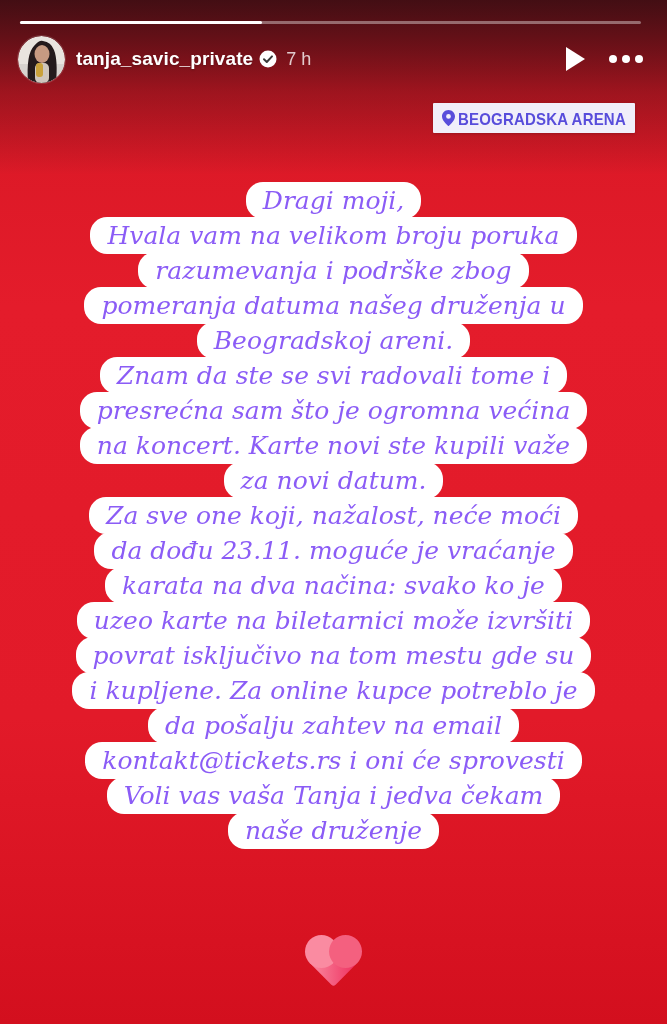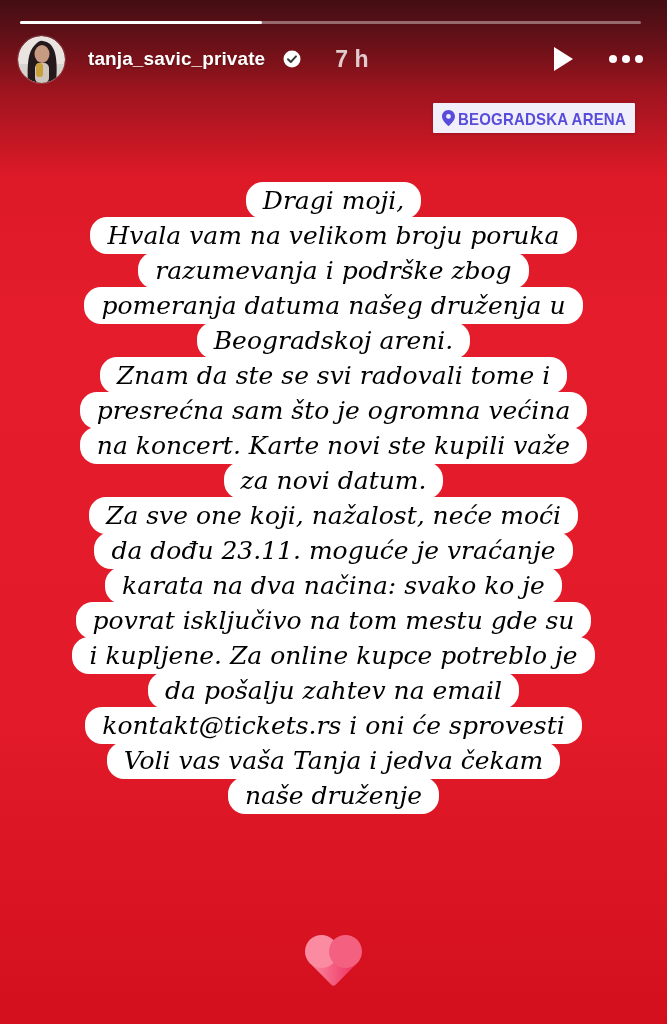--- a/index.html
+++ b/index.html
@@ -11,42 +11,42 @@
   .scrim {
     position:absolute; top:0; left:0; right:0; height:175px; pointer-events:none;
     background: linear-gradient(180deg, rgba(28,12,16,0.72) 0%, rgba(28,12,16,0.34) 48%, rgba(28,12,16,0) 100%);
   }
   .progress-track {
     position:absolute; top:21px; left:20px; right:26px; height:3px;
     border-radius:2px; background:rgba(255,255,255,0.38);
   }
   .progress-fill { height:100%; width:39%; background:#ffffff; border-radius:2px; }
 
-  .header { position:absolute; top:35px; left:18px; right:24px; height:48px; display:flex; align-items:center;gap:12px; }
+  .header { position:absolute; top:35px; left:18px; right:24px; height:48px; display:flex; align-items:center; }
   .avatar { width:47px; height:47px; border-radius:50%; overflow:hidden; flex:0 0 auto; box-shadow:0 0 0 1px rgba(255,255,255,0.15); }
   .avatar svg { display:block; }
   .username { margin-left:11px; color:#fff; font-size:19px; font-weight:700; letter-spacing:0.1px; text-shadow:0 1px 2px rgba(0,0,0,0.25); }
   .verified { margin-left:6px; display:flex; align-items:center; }
-  .time { margin-left:22px; color:rgba(255,255,255,0.78); font-size:23px; font-weight:700; }
+  .time { margin-left:9px; color:rgba(255,255,255,0.78); font-size:18px; font-weight:400; }
   .play-btn { margin-left:auto; width:0; height:0; border-left:19px solid #fff; border-top:12px solid transparent; border-bottom:12px solid transparent; }
   .more-btn { margin-left:24px; display:flex; gap:5px; align-items:center; }
   .more-btn .dot { width:8px; height:8px; border-radius:50%; background:#fff; }
 
   .sticker {
     position:absolute; top:103px; left:433px; height:30px;
     display:flex; align-items:center; gap:3px; padding:0 9px;
     background:#f1effa; border-radius:1px; box-shadow:0 1px 3px rgba(0,0,0,0.18);
   }
   .sticker-label { color:#584ddb; font-size:15px; font-weight:700; letter-spacing:0.2px; transform:scaleY(1.12); }
 
   .story-text { position:absolute; top:182px; left:0; width:667px; text-align:center; }
   .line {
     display:block; width:max-content; max-width:645px; margin:-2px auto 0;
     padding:0 17px; background:#ffffff; border-radius:17px;
-    color:#000000; font-family:"DejaVu Serif", serif; font-style:italic;
+    color:#8b5cf6; font-family:"DejaVu Serif", serif; font-style:italic;
     font-size:25px; line-height:37px; white-space:nowrap;
   }
   .line:first-child { margin-top:0; }
 
   .heart-wrap { position:absolute; top:938px; left:50%; transform:translateX(-50%); width:58px; height:54px; }
   .heart-shape {
     position:absolute; left:12px; top:9px; width:33px; height:33px;
     background:linear-gradient(135deg, #fa8aa0 0%, #ee2f5f 100%);
     transform:rotate(-45deg); border-radius:3px;
   }
@@ -114,20 +114,21 @@
     <span class="line">razumevanja i podrške zbog</span>
     <span class="line">pomeranja datuma našeg druženja u</span>
     <span class="line">Beogradskoj areni.</span>
     <span class="line">Znam da ste se svi radovali tome i</span>
     <span class="line">presrećna sam što je ogromna većina</span>
     <span class="line">na koncert. Karte novi ste kupili važe</span>
     <span class="line">za novi datum.</span>
     <span class="line">Za sve one koji, nažalost, neće moći</span>
     <span class="line">da dođu 23.11. moguće je vraćanje</span>
     <span class="line">karata na dva načina: svako ko je</span>
+    <span class="line">uzeo karte na biletarnici može izvršiti</span>
     <span class="line">povrat isključivo na tom mestu gde su</span>
     <span class="line">i kupljene. Za online kupce potreblo je</span>
     <span class="line">da pošalju zahtev na email</span>
     <span class="line">kontakt@tickets.rs i oni će sprovesti</span>
     <span class="line">Voli vas vaša Tanja i jedva čekam</span>
     <span class="line">naše druženje</span>
   </div>
 
   <div class="heart-wrap">
     <div class="heart-shape"></div>

